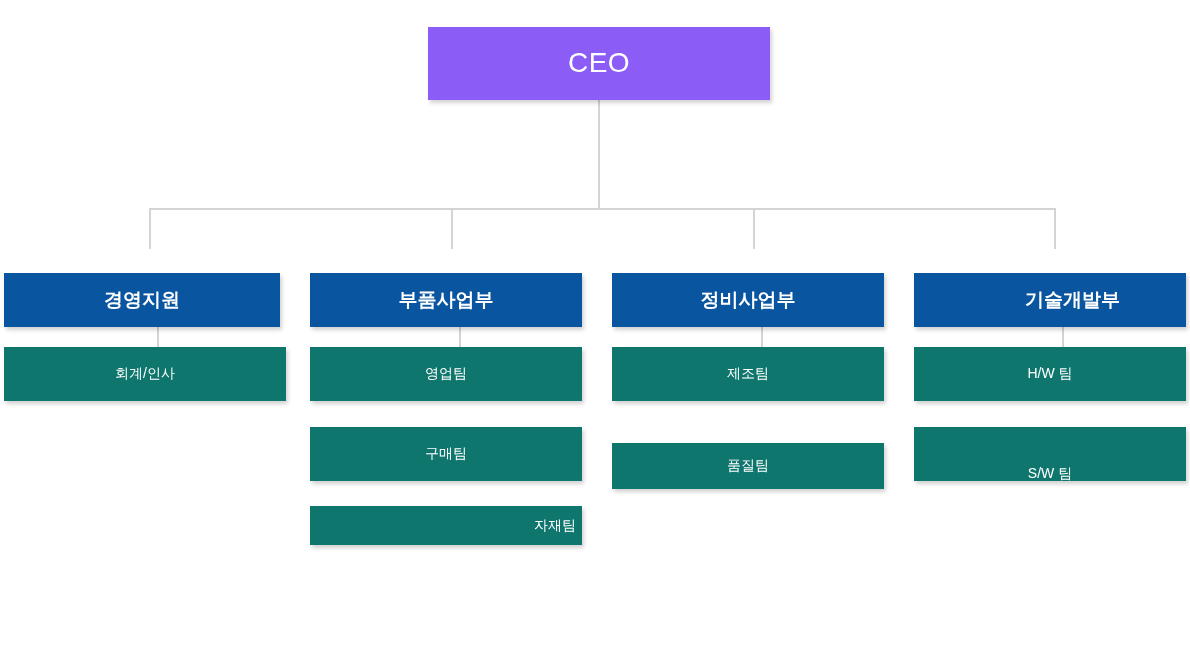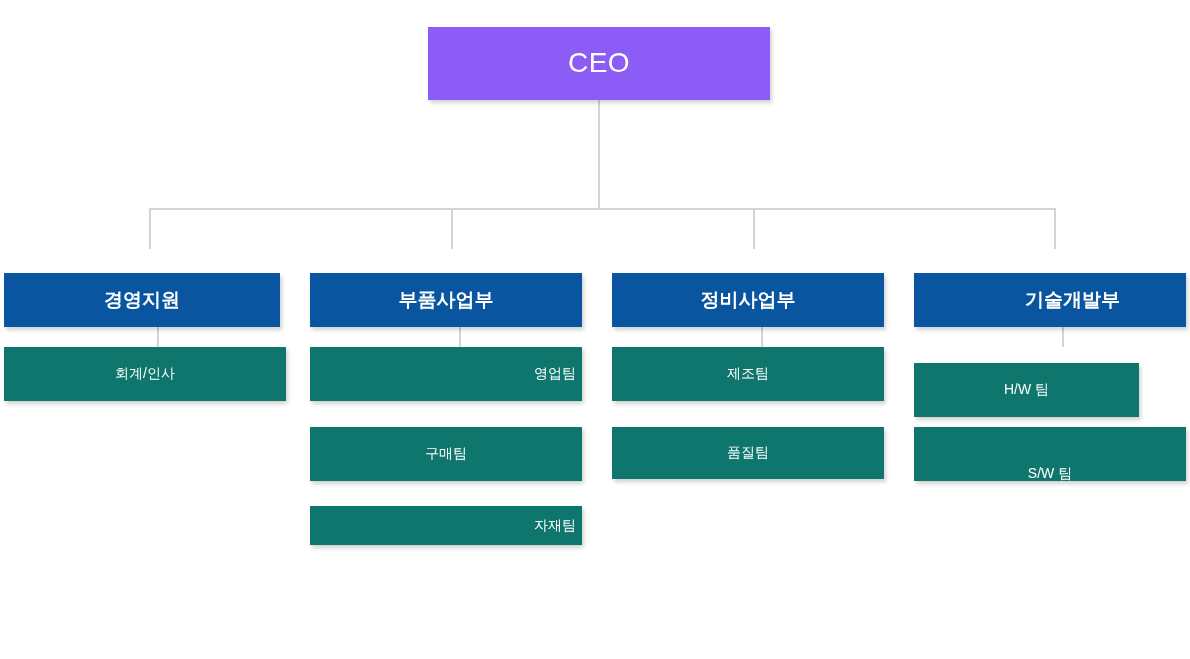--- a/index.html
+++ b/index.html
@@ -88,43 +88,43 @@
   <div class="node node-dept" style="left:4px; top:249px; width:276px; height:54px;">
     <span>경영지원</span>
   </div>
   <div class="node node-team" style="left:4px; top:347px; width:282px; height:54px;">
     <span>회계/인사</span>
   </div>
 
   <div class="node node-dept" style="left:310px; top:249px; width:272px; height:54px;">
     <span>부품사업부</span>
   </div>
-  <div class="node node-team" style="left:310px; top:347px; width:272px; height:54px;justify-content:flex-end;">
+  <div class="node node-team" style="left:310px; top:347px; width:272px; height:54px;">
     <span>영업팀</span>
   </div>
   <div class="node node-team" style="left:310px; top:427px; width:272px; height:54px;">
     <span>구매팀</span>
   </div>
   <div class="node node-team" style="left:310px; top:506px; width:272px; height:39px;justify-content:flex-end;">
     <span>자재팀</span>
   </div>
 
   <div class="node node-dept" style="left:612px; top:249px; width:272px; height:54px;">
     <span>정비사업부</span>
   </div>
   <div class="node node-team" style="left:612px; top:347px; width:272px; height:54px;">
     <span>제조팀</span>
   </div>
-  <div class="node node-team" style="left:612px; top:427px; width:272px; height:52px;">
+  <div class="node node-team" style="left:612px; top:443px; width:272px; height:46px;">
     <span>품질팀</span>
   </div>
 
   <div class="node node-dept" style="left:914px; top:249px; width:272px; height:54px;padding-left:45px;">
     <span>기술개발부</span>
   </div>
-  <div class="node node-team" style="left:914px; top:363px; width:225px; height:54px;">
+  <div class="node node-team" style="left:914px; top:347px; width:272px; height:54px;">
     <span>H/W 팀</span>
   </div>
   <div class="node node-team" style="left:914px; top:427px; width:272px; height:54px;align-items:flex-end;">
     <span>S/W 팀</span>
   </div>
 
 </div>
 
 </body></html>

